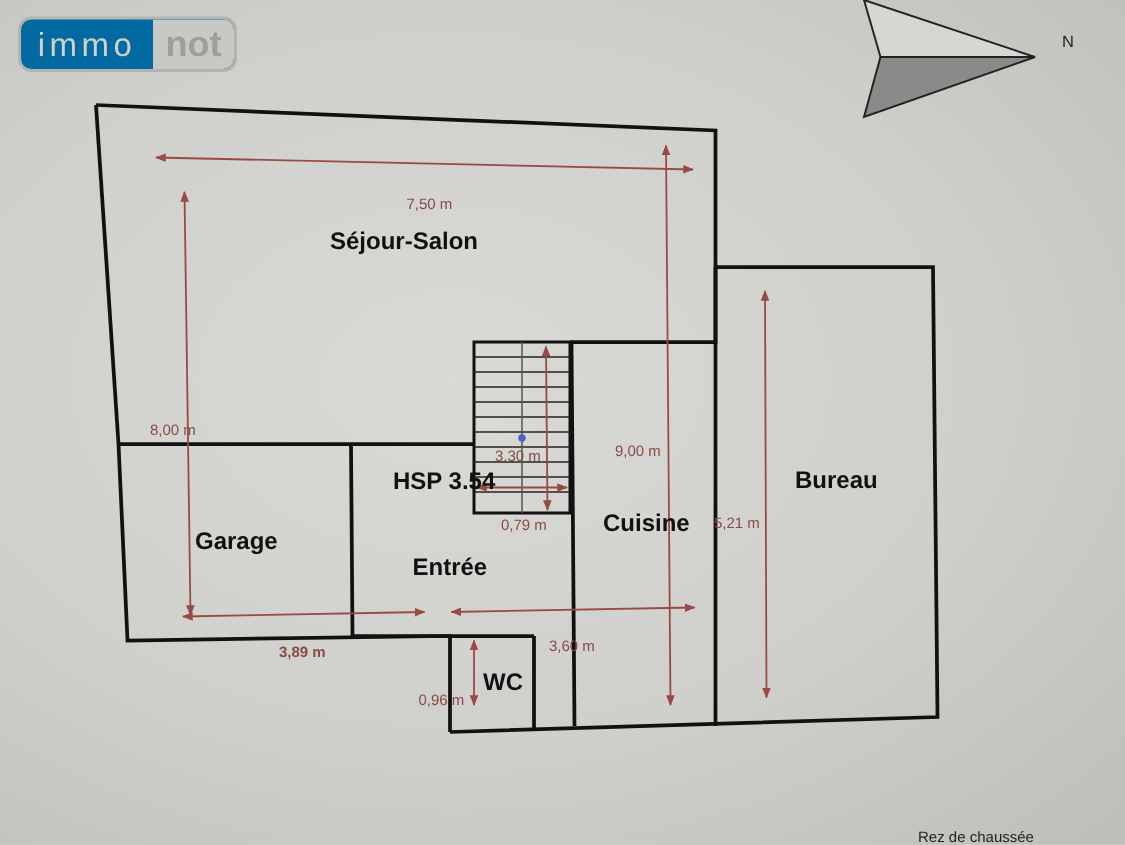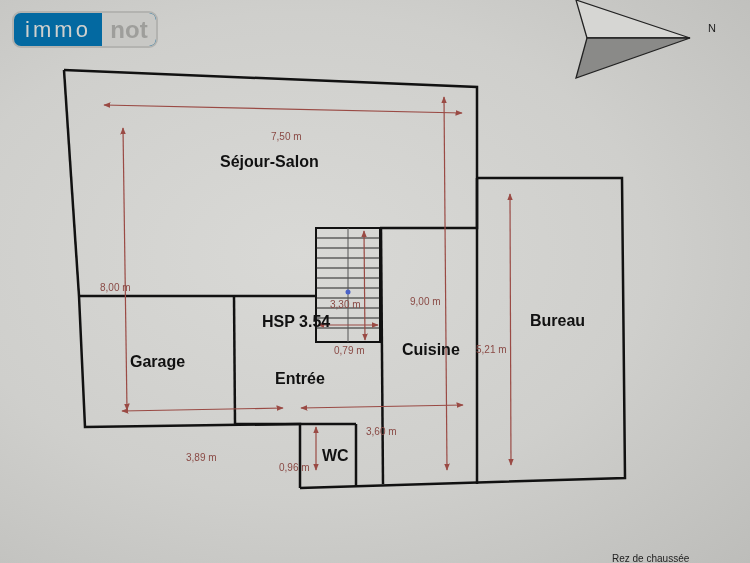--- a/index.html
+++ b/index.html
@@ -123,20 +123,20 @@
 <div class="label" style="left:275px;top:370px;">Entrée</div>
 <div class="label" style="left:402px;top:341px;">Cuisine</div>
 <div class="label" style="left:530px;top:312px;">Bureau</div>
 <div class="label" style="left:322px;top:447px;">WC</div>
 <div class="label" style="left:262px;top:313px;">HSP 3.54</div>
 
 <div class="dim" style="left:271px;top:114px;">7,50 m</div>
 <div class="dim" style="left:100px;top:265px;text-align:center;">8,00 m</div>
 <div class="dim" style="left:410px;top:279px;">9,00 m</div>
 <div class="dim" style="left:476px;top:327px;">5,21 m</div>
-<div class="dim" style="left:186px;top:435px;">3,89 m</div>
+<div class="dim" style="left:186px;top:413px;font-weight:bold;">3,89 m</div>
 <div class="dim" style="left:366px;top:409px;">3,60 m</div>
 <div class="dim" style="left:330px;top:282px;">3,30 m</div>
 <div class="dim" style="left:334px;top:328px;">0,79 m</div>
 <div class="dim" style="left:279px;top:445px;">0,96 m</div>
 
 <div class="north">N</div>
 <div class="footer">Rez de chaussée</div>
 
 </body></html>

